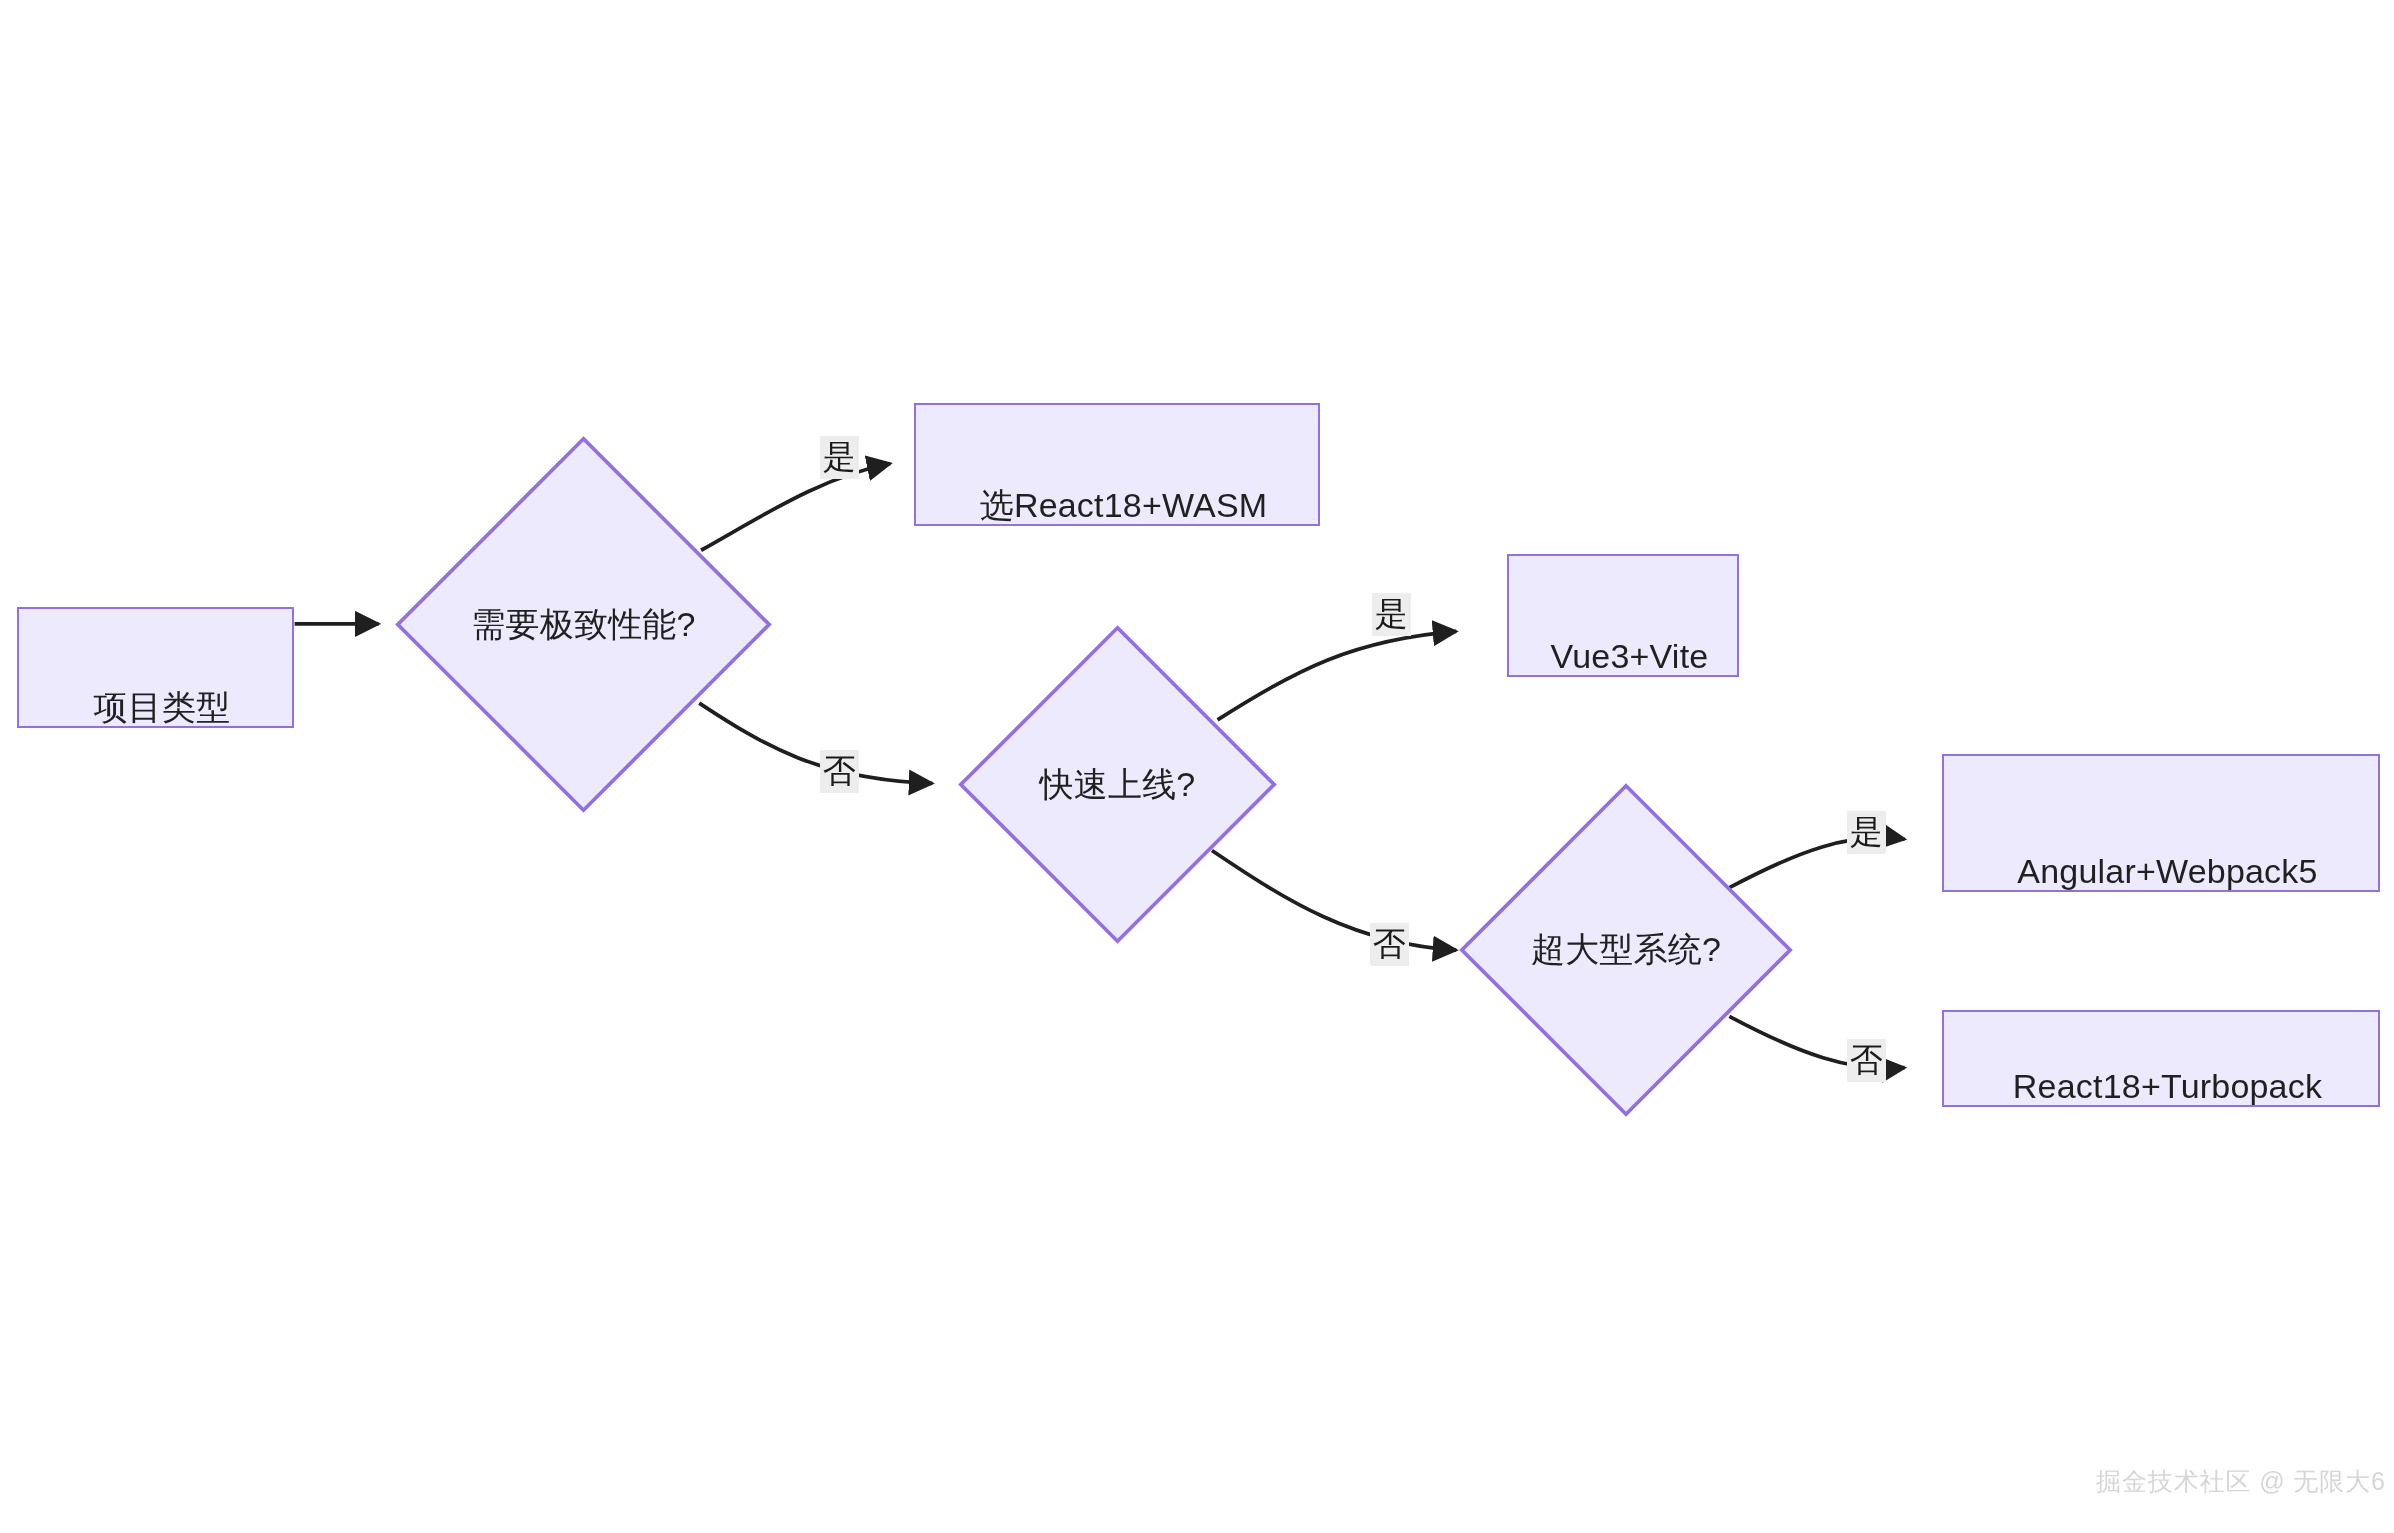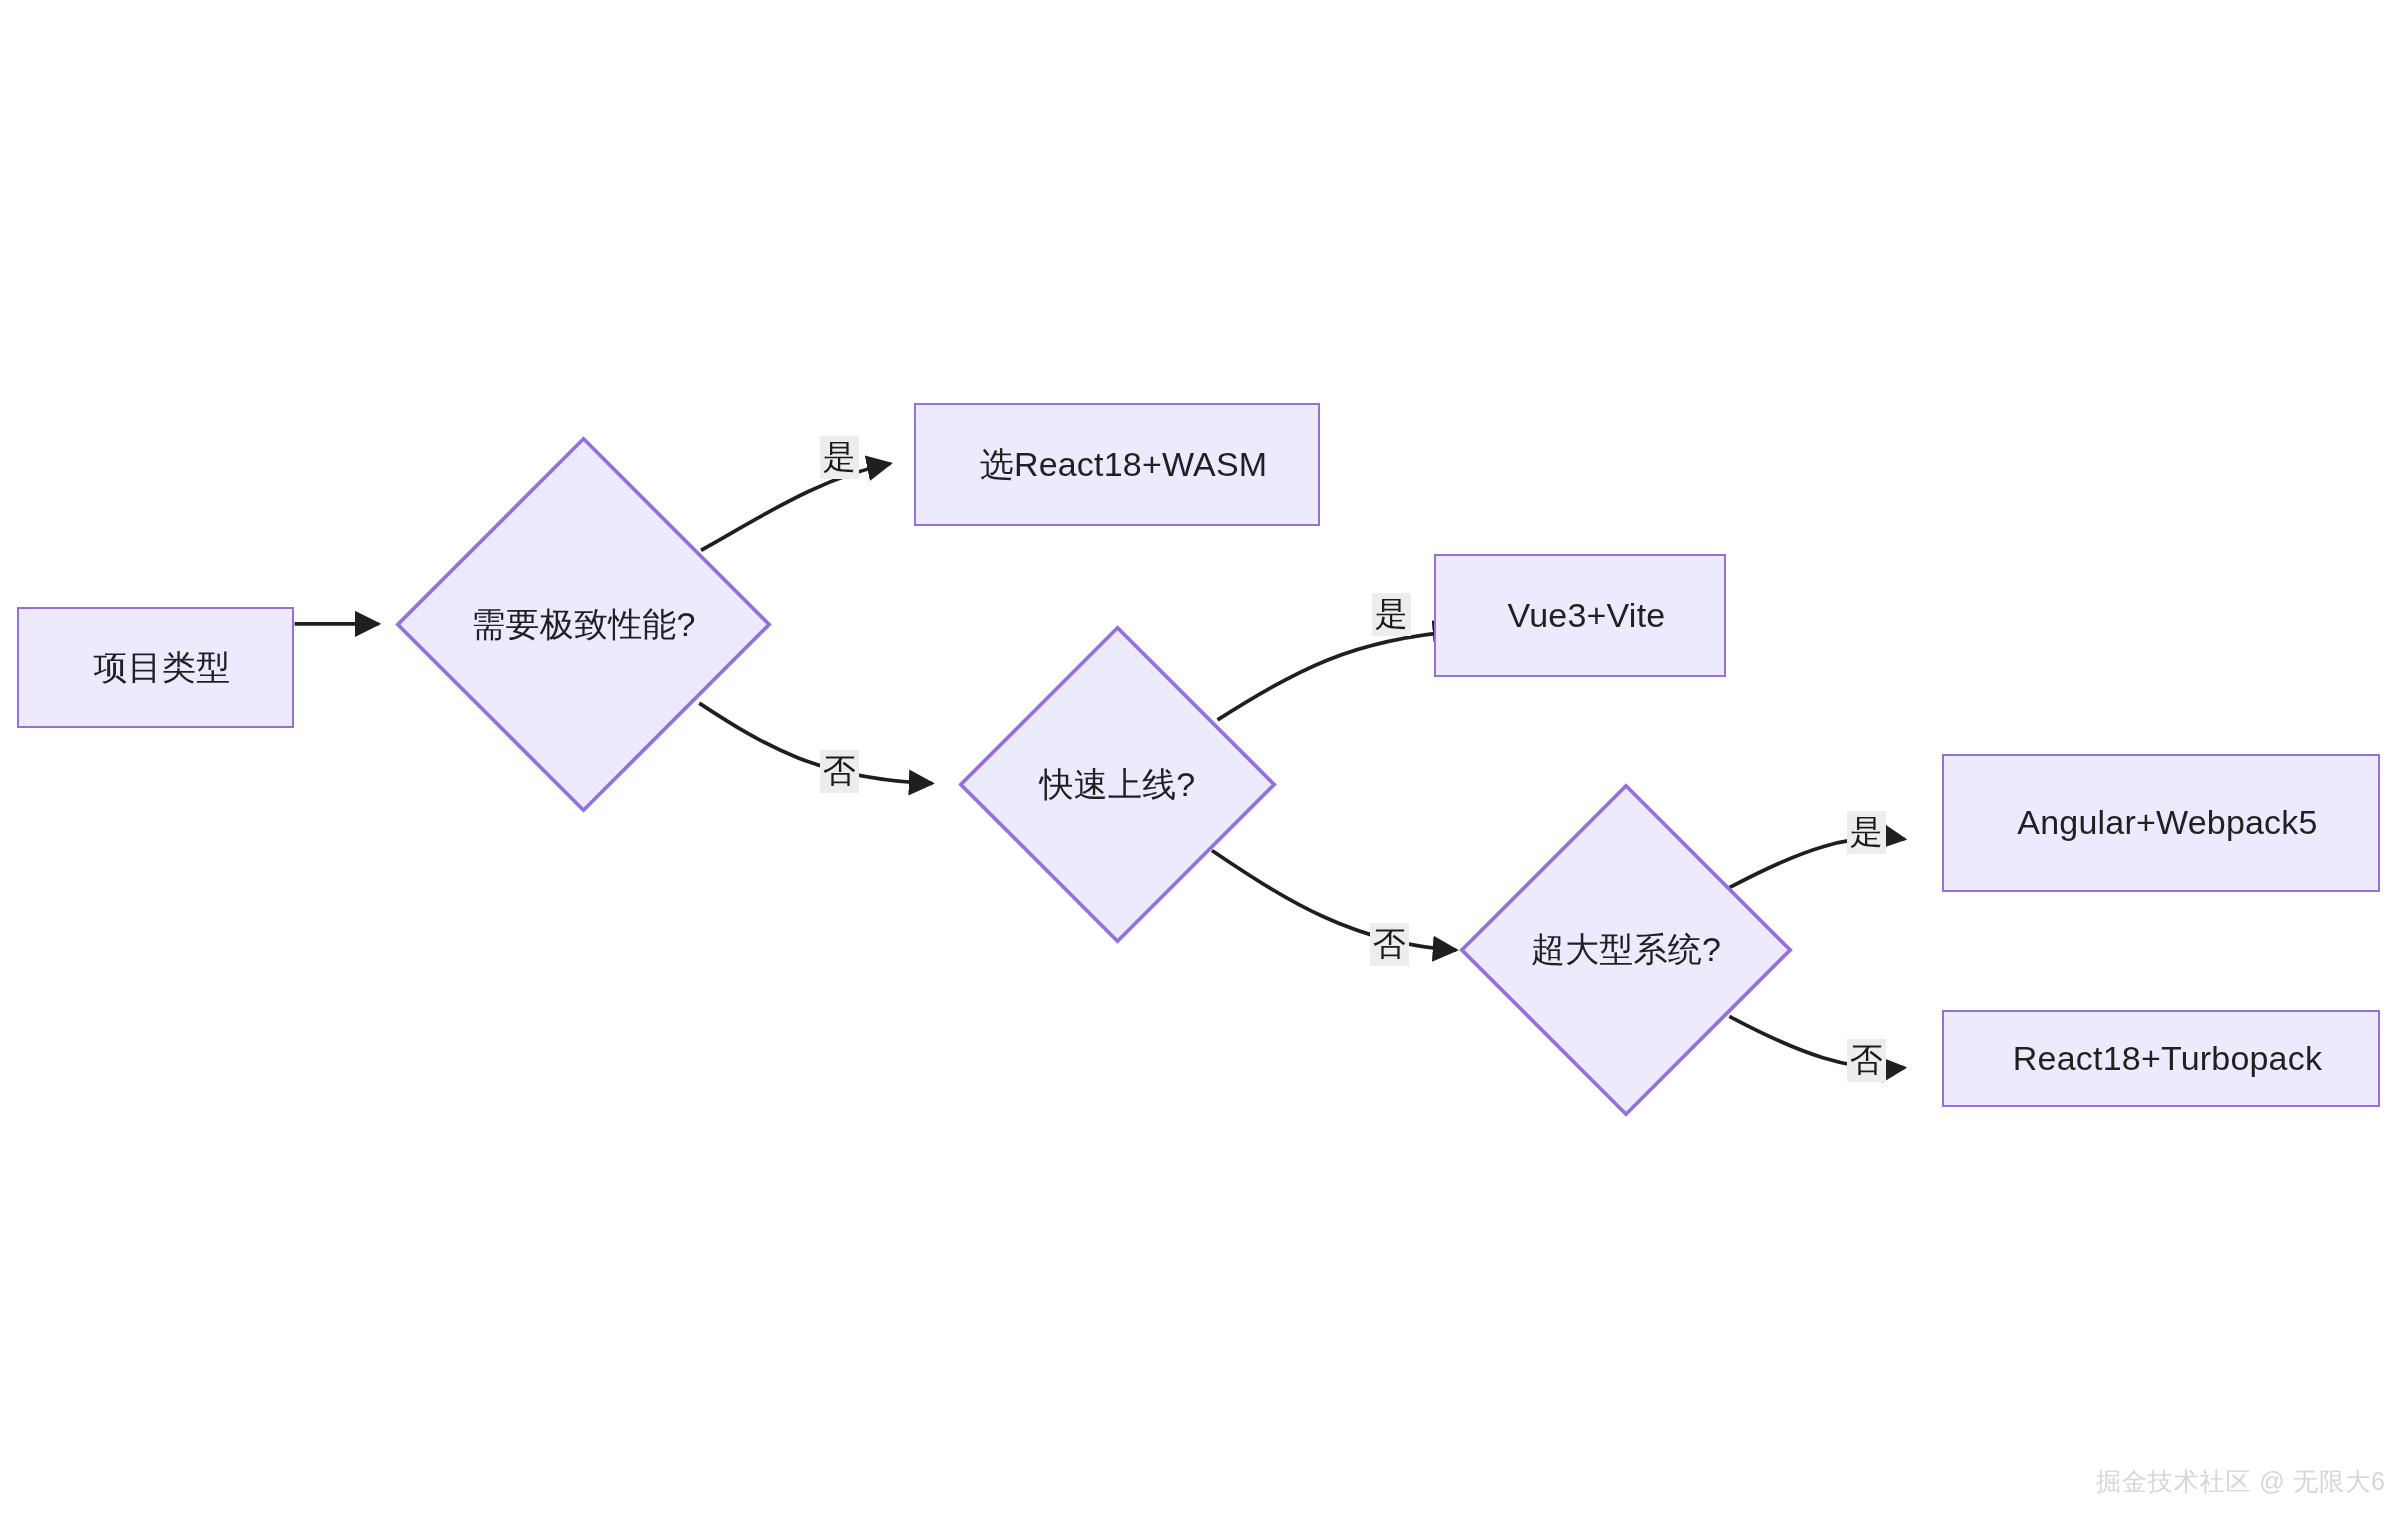--- a/index.html
+++ b/index.html
@@ -28,21 +28,21 @@
     width: 2395px;
     height: 1534px;
   }
   
   .node-box {
     position: absolute;
     box-sizing: border-box;
     background: #ECEAFC;
     border: 2.8px solid #9370DB;
     display: flex;
-    align-items: center;
+    align-items: flex-end;
     justify-content: center;
     padding-left: 13px;
   }
   .node-box .node-label {
     color: #1f2020;
     font-size: 34px;
     line-height: 1.1;
     white-space: nowrap;
     letter-spacing: 0.2px;
   }
@@ -128,21 +128,21 @@
     <span class="node-label">选React18+WASM</span>
   </div>
 
   <div class="node-diamond" style="left:958px; top:625px; width:319px; height:319px;">
     <svg class="diamond-shape" viewBox="0 0 342 342">
       <polygon points="171,3 339,171 171,339 3,171" fill="#ECEAFC" stroke="#9370DB" stroke-width="4"></polygon>
     </svg>
     <span class="node-label">快速上线?</span>
   </div>
 
-  <div class="node-box" style="left:1434px; top:554px; width:292px; height:123px;">
+  <div class="node-box" style="left:1507px; top:554px; width:232px; height:123px;">
     <span class="node-label">Vue3+Vite</span>
   </div>
 
   <div class="node-diamond" style="left:1459px; top:783px; width:334px; height:334px;">
     <svg class="diamond-shape" viewBox="0 0 358 358">
       <polygon points="179,3 355,179 179,355 3,179" fill="#ECEAFC" stroke="#9370DB" stroke-width="4"></polygon>
     </svg>
     <span class="node-label">超大型系统?</span>
   </div>
 

